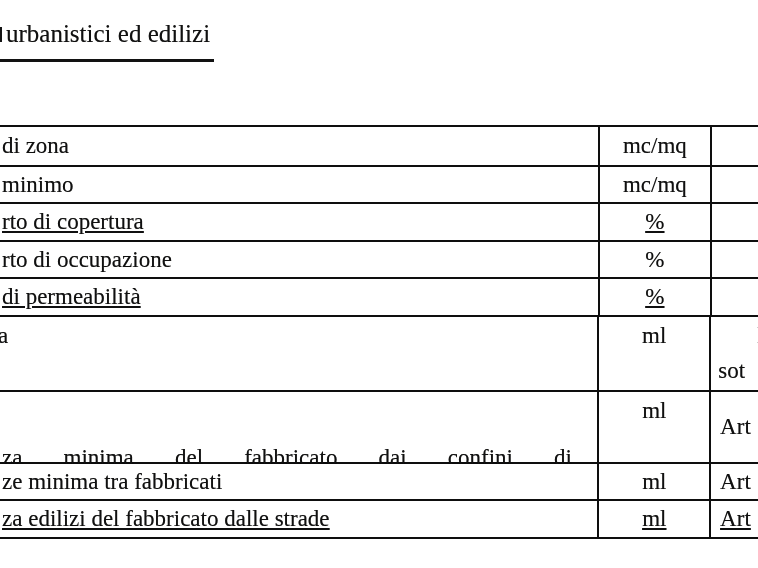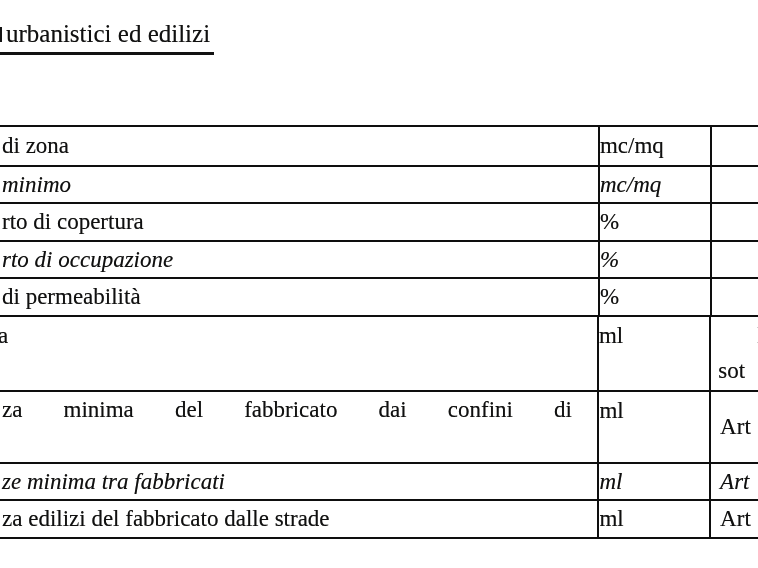--- a/index.html
+++ b/index.html
@@ -19,21 +19,21 @@
   }
   .scan-text { text-shadow: 0 0 0.8px rgba(10,10,10,0.5); }
 
   
   .heading {
     position: absolute;
     top: 20px; left: 0;
     font-size: 25px;
     line-height: 27px;
     border-bottom: 3px solid #1a1a1a;
-    padding-bottom: 5px;
+    padding-bottom: 12px;
     padding-right: 4px;
     white-space: nowrap;
   }
   .cut-stem {
     display: inline-block;
     width: 2px; height: 15px;
     background: #1c1c1c;
     margin-right: 4px;
   }
 
@@ -49,42 +49,44 @@
     display: flex;
     border-bottom: 2px solid #161616;
     position: relative;
     background: #fdfdfc;
   }
   .c1 { width: 648px; position: relative; padding-left: 2px; box-sizing: border-box; }
   .c2 {
     width: 123px; box-sizing: border-box;
     border-left: 2px solid #161616;
     border-right: 2px solid #161616;
+    text-align: center;
   }
   .c3 { width: 87px; position: relative; }
 
   
   .h38 { height: 38px; } .h38 .c1, .h38 .c2, .h38 .c3 { line-height: 38px; }
-  .h35 { height: 35px; } .h35 .c1, .h35 .c2, .h35 .c3 { line-height: 35px; font-style: italic; }
-  .h36 { height: 36px; } .h36 .c1, .h36 .c2, .h36 .c3 { line-height: 36px; }
+  .h35 { height: 35px; } .h35 .c1, .h35 .c2, .h35 .c3 { line-height: 35px; }
+  .h36 { height: 36px; } .h36 .c1, .h36 .c2, .h36 .c3 { line-height: 36px; text-decoration: underline; }
 
   .h73 { height: 73px; } 
   .h73 .c1, .h73 .c2 { line-height: 38px; }
   .h73 .c3 .ref-l1 { line-height: 38px; text-align: left; padding-left: 46px; }
   .h73 .c3 .ref-l2 { line-height: 31px; text-align: left; padding-left: 7px; }
 
   .h70 { height: 70px; } 
   .h70 .c1 { line-height: 35px; }
   .h70 .c2 { line-height: 38px; }
   .h70 .c3 { display: flex; align-items: center; padding-left: 9px; box-sizing: border-box; }
   .just-line {
     width: 570px;
     text-align: justify;
     text-align-last: justify;
     white-space: normal;
+    margin-top: 48px;
   }
 
   
   .edge::before {
     content: "";
     position: absolute;
     left: -2px; top: 50%;
     transform: translateY(-50%);
     width: 2px; height: 13px;
     background: #1e1e1e;

